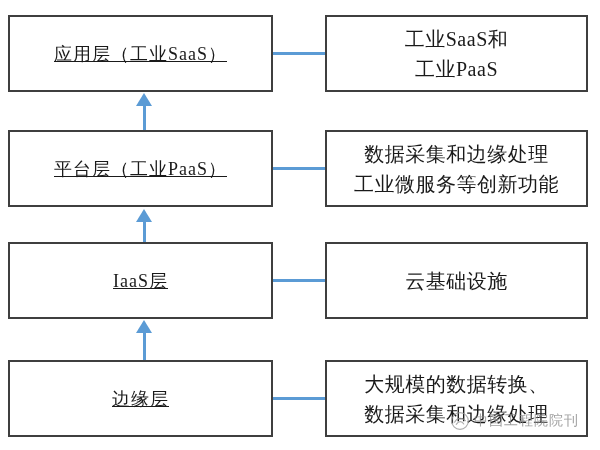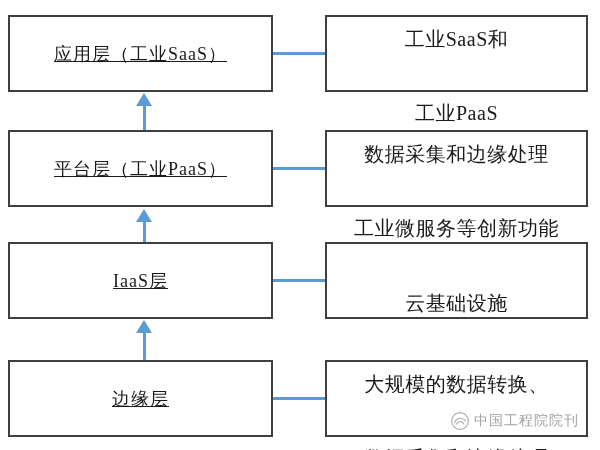--- a/index.html
+++ b/index.html
@@ -29,21 +29,21 @@
     align-items: center;
     justify-content: center;
     text-align: center;
   }
   .lcol { left: 8px; width: 265px; height: 77px; font-size: 18px; letter-spacing: 1px; text-decoration: underline; }
   .rcol { left: 325px; width: 263px; height: 77px; font-size: 20px; letter-spacing: 0.5px; }
   .row0 { top: 15px; }
   .row1 { top: 130px; }
   .row2 { top: 242px; }
   .row3 { top: 360px; }
-  .desc-line { line-height: 30px; margin-top: 44px; }
+  .desc-line { line-height: 30px; }
   .connector {
     position: absolute;
     left: 273px;
     width: 52px;
     height: 3px;
     background: var(--accent);
   }
   .arrow {
     position: absolute;
     width: 16px;

